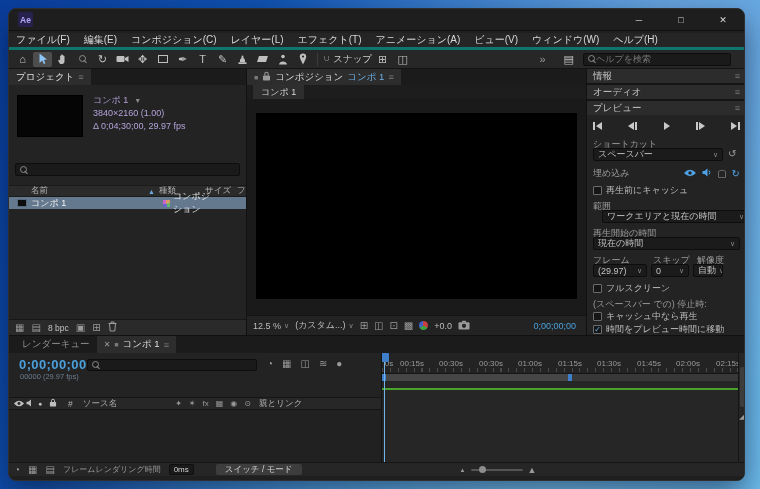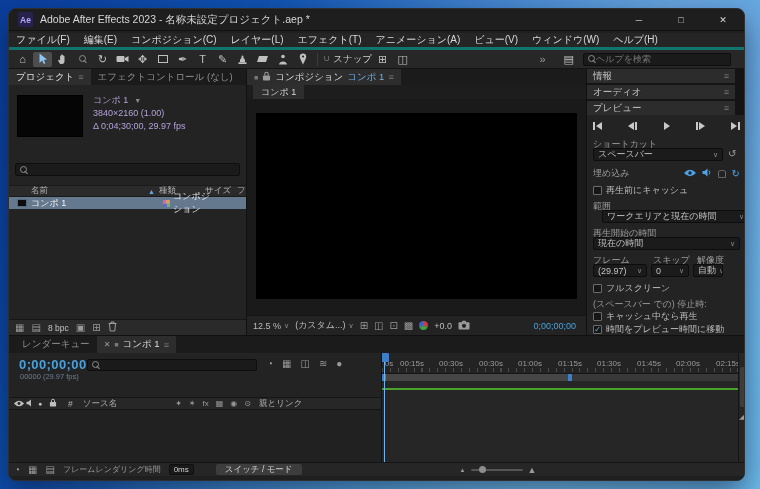--- a/index.html
+++ b/index.html
@@ -23,21 +23,21 @@
   .toolbar{left:0;top:41px;right:0;height:19px;background:#272727;display:flex;align-items:center;border-bottom:1px solid #141414;padding:0 4px;gap:1px;}
   .tool{width:19px;height:15px;display:flex;align-items:center;justify-content:center;color:#bfbfbf;font-size:11px;border-radius:2px;}
   .tool.on{background:#4d4d4d;}
   .tsep{width:1px;height:13px;background:#3c3c3c;margin:0 4px;}
   .main{left:0;top:60px;right:0;height:266px;background:#111;}
   .panel{position:absolute;background:#232323;}
   .ptabs{position:absolute;left:0;top:0;right:0;height:16px;background:#1b1b1b;display:flex;align-items:stretch;font-size:9.5px;color:#8f8f8f;}
   .tab{display:flex;align-items:center;padding:0 7px;gap:4px;white-space:nowrap;}
   .tab.on{background:#2d2d2d;color:#dedede;}
   .grip{color:#7a7a7a;font-size:9px;}
-  .phead{position:absolute;left:0;right:11px;height:14px;background:#2c2c2c;display:flex;align-items:center;justify-content:space-between;padding:0 6px;color:#c6c6c6;font-size:9.5px;}
+  .phead{position:absolute;left:0;right:0;height:14px;background:#2c2c2c;display:flex;align-items:center;justify-content:space-between;padding:0 6px;color:#c6c6c6;font-size:9.5px;}
   .dd{height:13px;background:#1b1b1b;border:1px solid #0d0d0d;border-radius:2px;display:flex;align-items:center;justify-content:space-between;padding:0 4px;color:#c0c0c0;font-size:9px;white-space:nowrap;overflow:hidden;}
   .caret{color:#8a8a8a;font-size:7px;margin-left:3px;flex:0 0 auto;}
   .lab{color:#9a9a9a;font-size:9px;white-space:nowrap;}
   .cbrow{position:absolute;display:flex;align-items:center;gap:4px;}
   .cbx{width:9px;height:9px;background:#161616;border:1px solid #6b6b6b;border-radius:1px;display:flex;align-items:center;justify-content:center;font-size:8px;color:#6db3ea;line-height:1;flex:0 0 auto;}
   .cblbl{color:#bdbdbd;font-size:9px;white-space:nowrap;overflow:hidden;}
   .mag{width:9px;height:10px;position:relative;flex:0 0 auto;}
   .mag::before{content:"";position:absolute;width:5px;height:5px;border:1.3px solid #8a8a8a;border-radius:50%;left:1px;top:1px;}
   .mag::after{content:"";position:absolute;width:4px;height:1.3px;background:#8a8a8a;transform:rotate(45deg);left:5px;top:7px;}
   .searchbox{background:#1a1a1a;border:1px solid #0e0e0e;border-radius:2px;display:flex;align-items:center;padding:0 3px;}
@@ -57,21 +57,20 @@
   .micon{color:#9a9a9a;font-size:10px;}
 </style>
 </head>
 <body>
 
 <div style="position:absolute;inset:0;">
  <div class="win">
 
   <div class="r titlebar">
     <span class="appicon">Ae</span>
-    <span class="wtitle">Adobe After Effects 2023 - 名称未設定プロジェクト.aep *</span>
     <div class="wctrls">
       <span class="wbtn">─</span>
       <span class="wbtn">□</span>
       <span class="wbtn">✕</span>
     </div>
   </div>
 
   <div class="r menubar">
     <span class="mitem">ファイル(F)</span>
     <span class="mitem">編集(E)</span>
@@ -149,23 +148,20 @@
   </div>
 
   <div class="r main">
 
     <div class="panel" style="left:0;top:0;width:237px;height:266px;">
       <div class="ptabs">
         <span class="tab on">
           <span>プロジェクト</span>
           <span class="grip">≡</span>
         </span>
-        <span class="tab">
-              <span>エフェクトコントロール (なし)</span>
-            </span>
       </div>
       <div class="r" style="left:8px;top:26px;width:66px;height:42px;background:#050505;border:1px solid #000;"></div>
       <div class="r" style="left:84px;top:25px;color:#b4a3da;font-size:9px;line-height:13px;">
         <div class="fx" style="gap:3px;">
               <span>コンポ 1</span>
               <span class="caret">▼</span>
             </div>
         <div>3840×2160 (1.00)</div>
         <div>Δ 0;04;30;00, 29.97 fps</div>
       </div>

